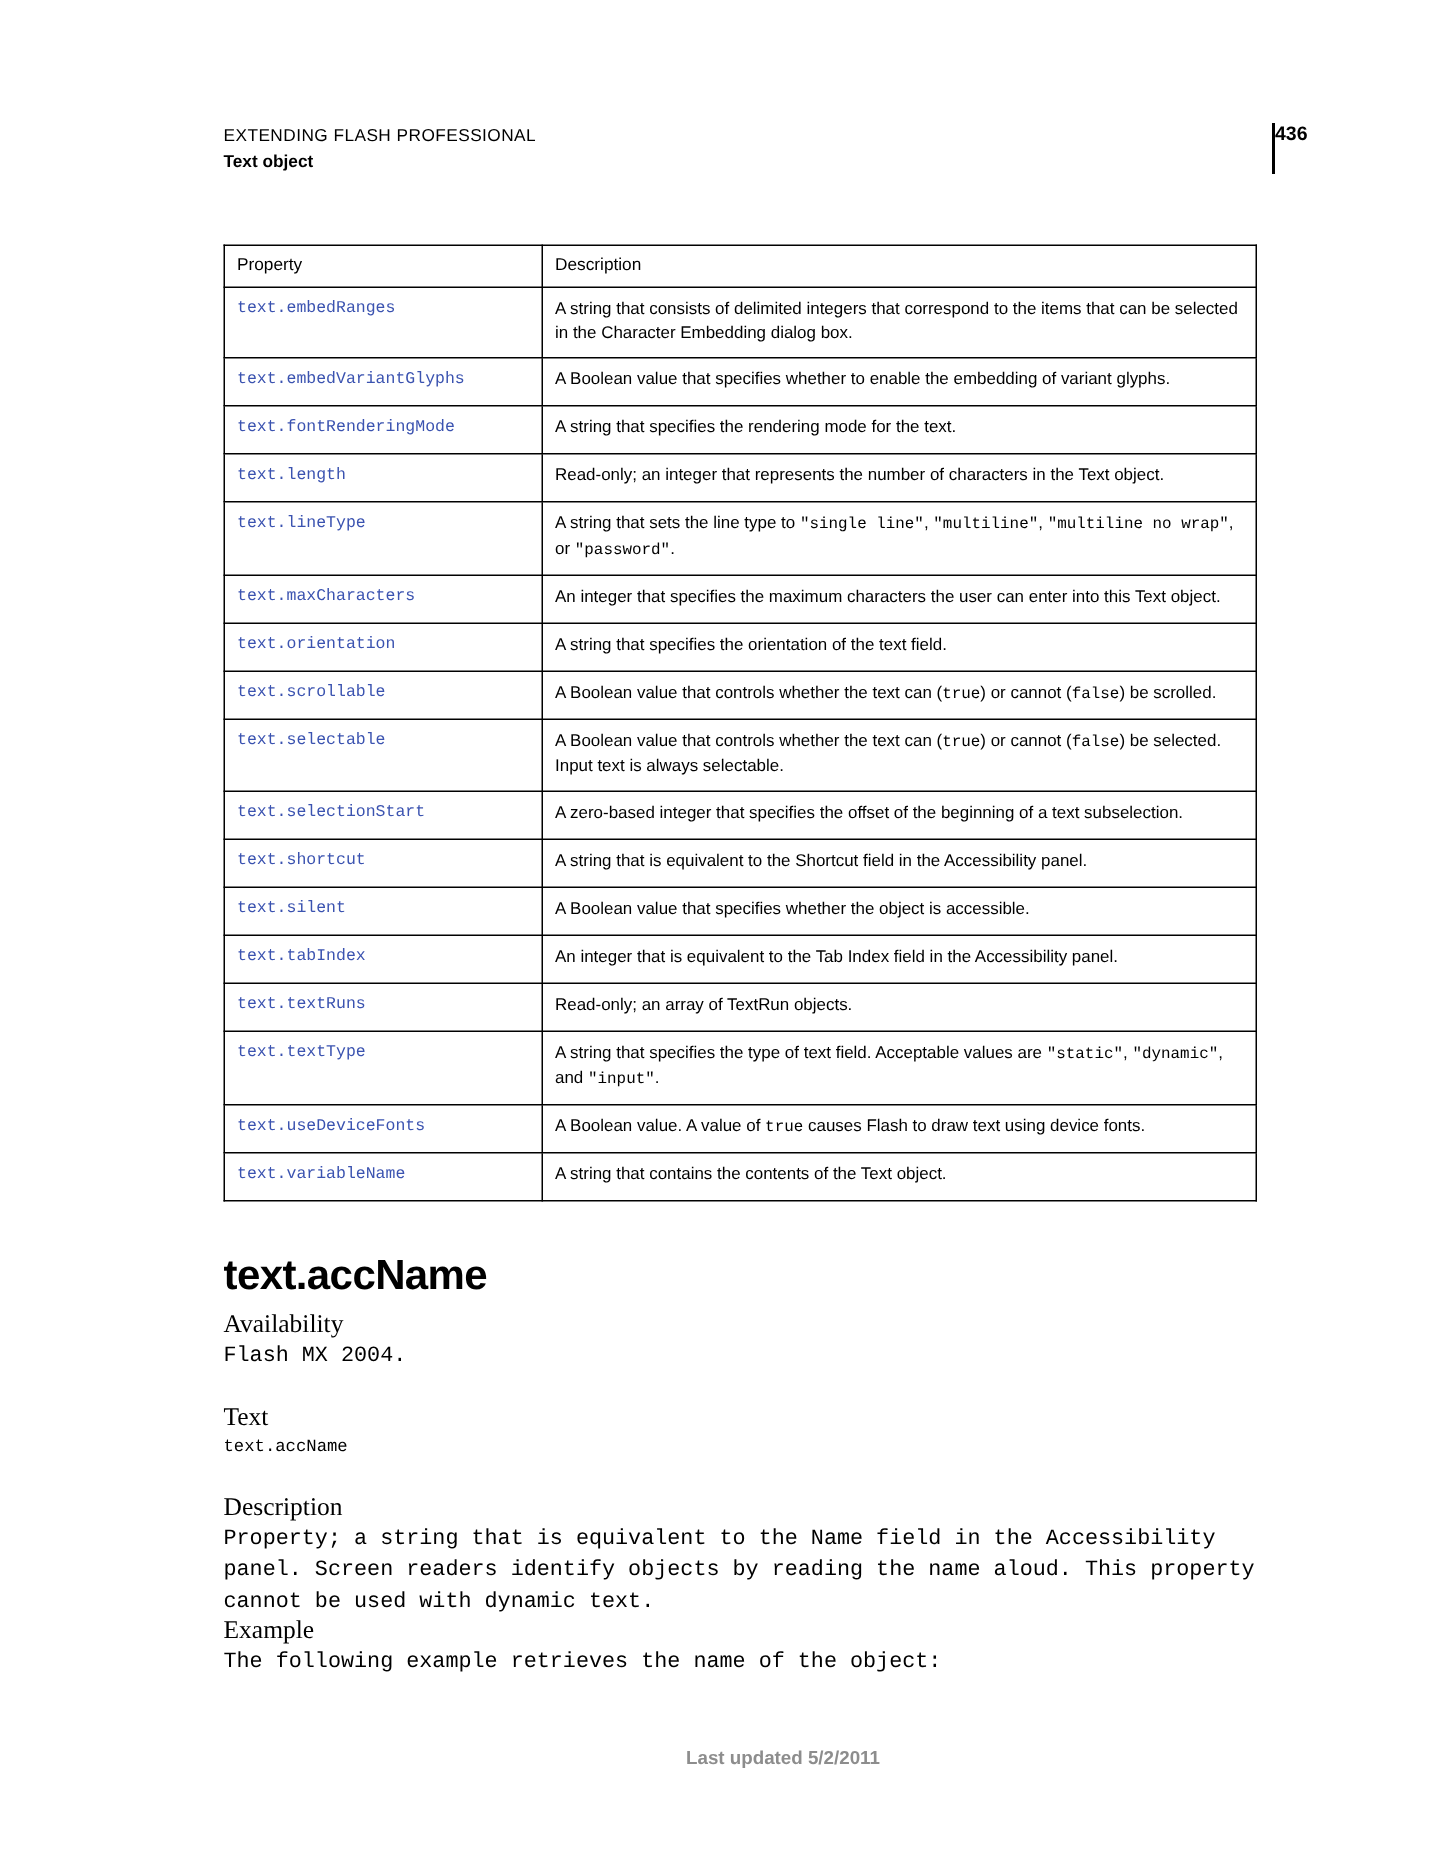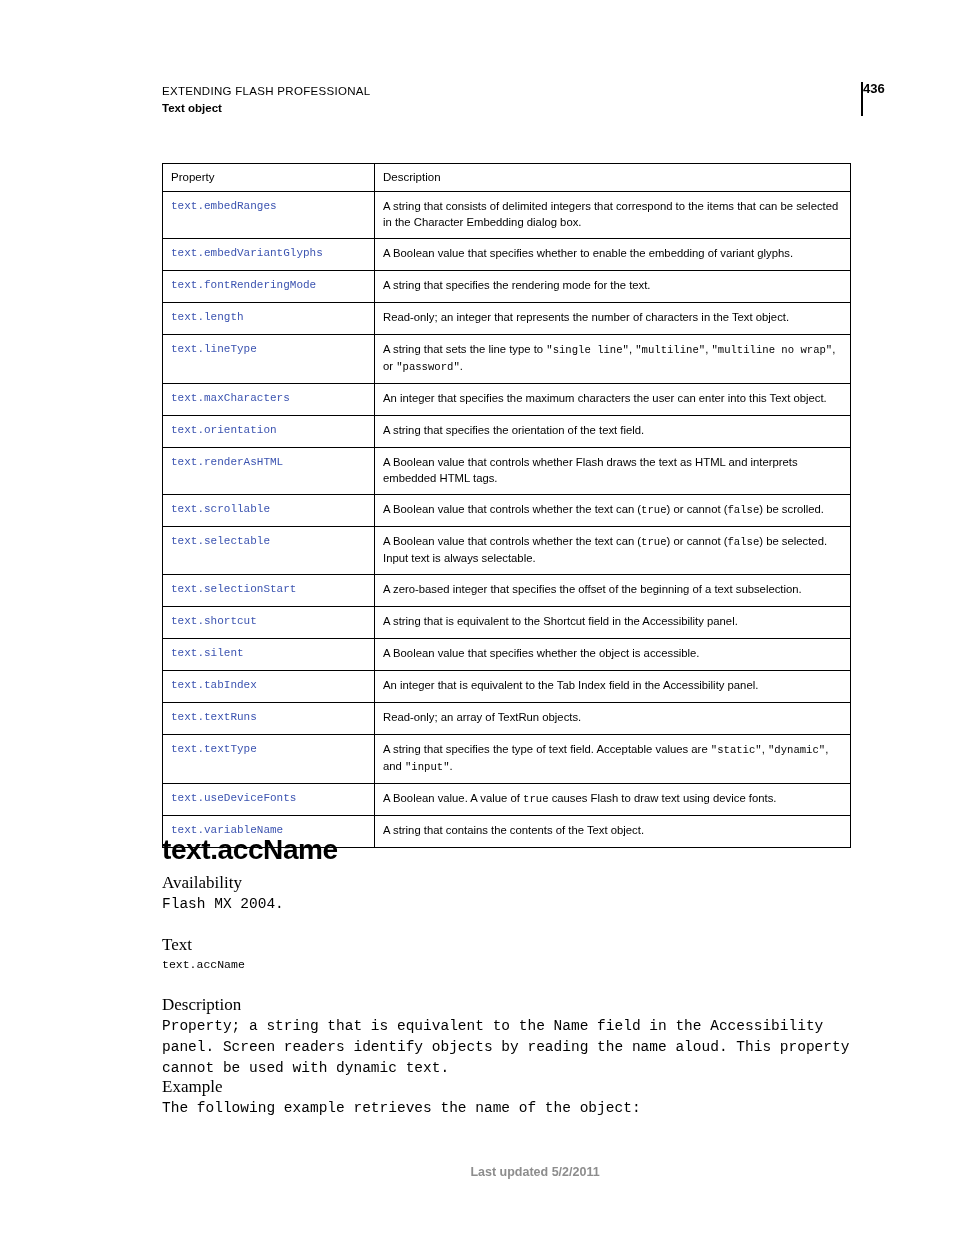--- a/index.html
+++ b/index.html
@@ -11,21 +11,21 @@
     width: 954px;
     height: 1235px;
     position: relative;
     font-family: "Liberation Serif", serif;
     color: #000000;
     overflow: hidden;
   }
 
   .page {
     position: absolute;
-    left: 16px; top: 0;
+    left: 3px; top: 0;
     width: 790px;
     height: 1235px;
   }
 
   
   .running-header {
     position: absolute;
     left: 146px;
     top: 84px;
     width: 688px;
@@ -215,24 +215,20 @@
         </tr>
         <tr>
           <td class="prop-cell">text.maxCharacters</td>
           <td class="desc-cell">An integer that specifies the maximum characters the user can enter into this Text object.</td>
         </tr>
         <tr>
           <td class="prop-cell">text.orientation</td>
           <td class="desc-cell">A string that specifies the orientation of the text field.</td>
         </tr>
         <tr>
-          <td class="prop-cell">text.renderAsHTML</td>
-          <td class="desc-cell">A Boolean value that controls whether Flash draws the text as HTML and interprets embedded HTML tags.</td>
-        </tr>
-        <tr>
           <td class="prop-cell">text.scrollable</td>
           <td class="desc-cell">A Boolean value that controls whether the text can (<code>true</code>) or cannot (<code>false</code>) be scrolled.</td>
         </tr>
         <tr>
           <td class="prop-cell">text.selectable</td>
           <td class="desc-cell">A Boolean value that controls whether the text can (<code>true</code>) or cannot (<code>false</code>) be selected. Input text is always selectable.</td>
         </tr>
         <tr>
           <td class="prop-cell">text.selectionStart</td>
           <td class="desc-cell">A zero-based integer that specifies the offset of the beginning of a text subselection.</td>

